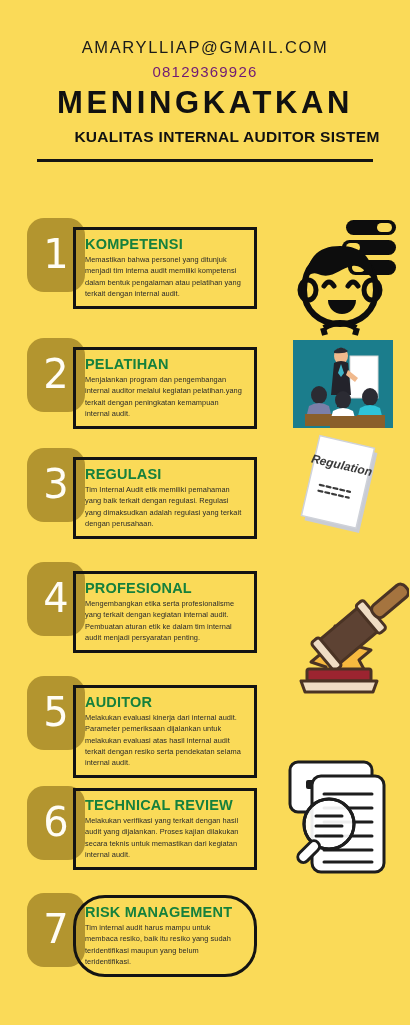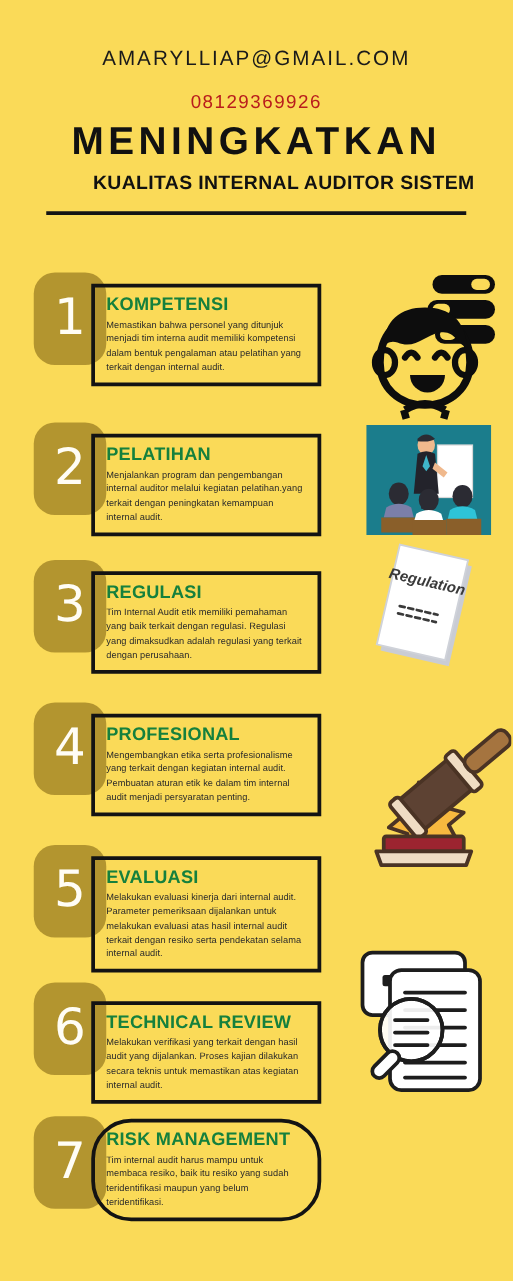--- a/index.html
+++ b/index.html
@@ -11,22 +11,22 @@
   }
   .poster{position:relative;width:410px;height:782px;}
 
   
   .header{padding-top:38px;text-align:center;}
   .email{
     font-size:16.5px;letter-spacing:1.6px;color:#1a1a1a;
     font-weight:400;line-height:1.1;
   }
   .phone{
-    font-size:15px;letter-spacing:1.2px;color:#b91c1c;
-    font-weight:400;margin-top:17px;
+    font-size:15px;letter-spacing:1.2px;color:#701a75;
+    font-weight:400;margin-top:7px;
   }
   .main-title{
     font-size:31px;font-weight:bold;letter-spacing:3.6px;
     color:#111;margin-top:7px;line-height:1.05;
   }
   .sub-title{
     font-size:15.5px;font-weight:bold;letter-spacing:0.3px;
     color:#111;margin-top:8px;line-height:1.22;
     padding:0 26px;
     margin-left:44px;
@@ -67,21 +67,21 @@
     margin:0;letter-spacing:0.05px;
   }
   .icon-wrap{position:absolute;}
 
   
   #sec1{top:218px;} #sec1 .card{top:9px;}
   #sec2{top:338px;} #sec2 .card{top:9px;}
   #sec3{top:448px;} #sec3 .card{top:9px;}
   #sec4{top:562px;} #sec4 .card{top:9px;}
   #sec5{top:676px;} #sec5 .card{top:9px;}
-  #sec6{top:786px;} #sec6 .card{top:15px;}
+  #sec6{top:786px;} #sec6 .card{top:2px;}
   #sec7{top:893px;} #sec7 .card{top:2px;border-radius:32px;}
 </style>
 </head>
 <body>
 
 <div class="poster">
 
   <div class="header">
     <div class="email">AMARYLLIAP@GMAIL.COM</div>
     <div class="phone">08129369926</div>
@@ -198,38 +198,38 @@
         <path d="M18 101 h76 l-4 11 h-68 Z" fill="#efdcc3" stroke="#4a3324" stroke-width="3" stroke-linejoin="round"></path>
       </svg>
     </div>
   </div>
 
   <div class="section" id="sec5">
     <div class="badge">
       <span class="badge-num">5</span>
     </div>
     <div class="card">
-      <div class="card-title">EVALUASI</div>
+      <div class="card-title">AUDITOR</div>
       <div class="card-body">Melakukan evaluasi kinerja dari internal audit. Parameter pemeriksaan dijalankan untuk melakukan evaluasi atas hasil internal audit terkait dengan resiko serta pendekatan selama internal audit.</div>
     </div>
     <div class="icon-wrap" style="left:284px;top:82px;">
       <svg width="110" height="56" viewBox="0 0 110 56">
         <rect x="6" y="4" width="82" height="50" rx="8" fill="#ffffff" stroke="#1d1d1d" stroke-width="3"></rect>
         <rect x="22" y="22" width="50" height="9" rx="2" fill="#1d1d1d"></rect>
       </svg>
     </div>
   </div>
 
   <div class="section" id="sec6">
     <div class="badge">
       <span class="badge-num">6</span>
     </div>
     <div class="card">
       <div class="card-title">TECHNICAL REVIEW</div>
-      <div class="card-body">Melakukan verifikasi yang terkait dengan hasil audit yang dijalankan. Proses kajian dilakukan secara teknis untuk memastikan atas kegiatan internal audit.</div>
+      <div class="card-body">Melakukan verifikasi yang terkait dengan hasil audit yang dijalankan. Proses kajian dilakukan secara teknis untuk memastikan dari kegiatan internal audit.</div>
     </div>
     <div class="icon-wrap" style="left:294px;top:-22px;">
       <svg width="106" height="124" viewBox="0 0 106 124">
         <rect x="18" y="12" width="72" height="96" rx="9" fill="#ffffff" stroke="#1d1d1d" stroke-width="3"></rect>
         <g stroke="#1d1d1d" stroke-width="3" stroke-linecap="round">
           <path d="M30 30 h48"></path>
             <path d="M30 44 h48"></path>
             <path d="M30 58 h48"></path>
           <path d="M30 72 h48"></path>
             <path d="M30 86 h48"></path>

